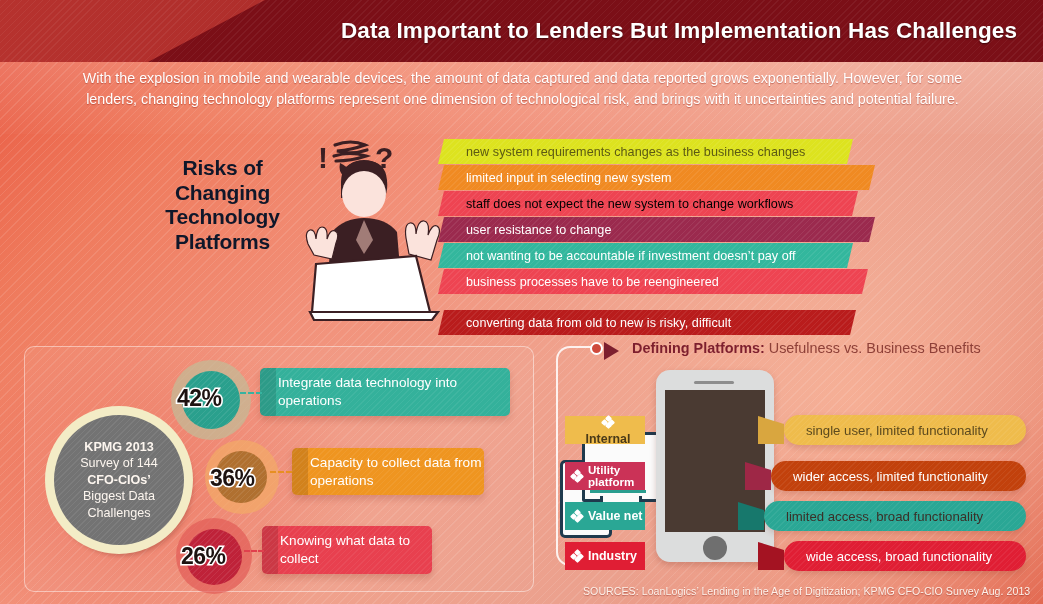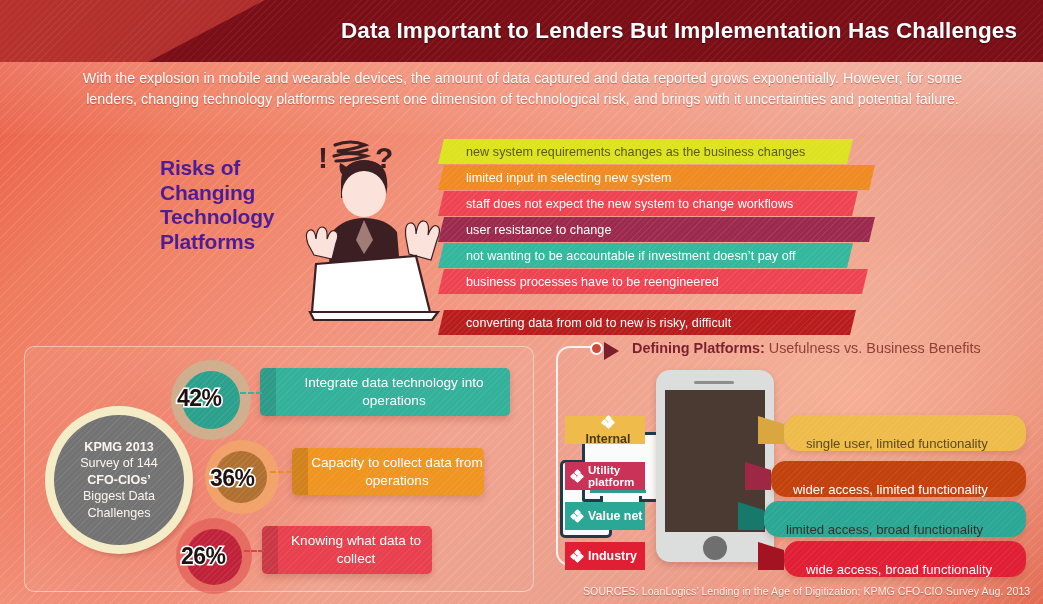--- a/index.html
+++ b/index.html
@@ -69,21 +69,21 @@
   }
   .intro{
     position:absolute;left:70px;top:68px;width:905px;
     text-align:center;color:#ffffff;font-size:14.3px;line-height:21px;
     text-shadow:0 1px 1px rgba(140,30,20,.45);
   }
 
   
   .risks-title{
     position:absolute;left:160px;top:156px;width:125px;
-    text-align:left;color:#4c1d95;
+    text-align:center;color:#0f172a;
     font-size:21px;font-weight:bold;line-height:24.5px;
     letter-spacing:-.2px;
   }
 
   
   .character{position:absolute;left:280px;top:136px;width:180px;height:190px;}
 
   
   .risk-bars{position:absolute;left:438px;top:139px;width:450px;height:184px;}
   .rbar{
@@ -150,21 +150,20 @@
     font-size:23px;font-weight:bold;color:#1d1210;letter-spacing:-.5px;
     -webkit-text-stroke:3.2px #ffffff;
     paint-order:stroke fill;
   }
   .statbox{
     position:absolute;border-radius:5px;overflow:hidden;
     display:flex;align-items:center;
     box-sizing:border-box;padding-left:18px;
     color:#ffffff;font-size:13.6px;line-height:18px;
     box-shadow:0 4px 7px rgba(130,45,30,.22);
-    text-align:center;
   }
   .statbox .inner-dark{
     position:absolute;left:0;top:0;bottom:0;width:16px;
     background:rgba(0,0,0,.12);
   }
   .statbox .stripe{
     position:absolute;inset:0;
     background-image:repeating-linear-gradient(135deg,
       rgba(255,255,255,.06) 0px, rgba(255,255,255,.06) 1px,
       rgba(255,255,255,0) 1px, rgba(255,255,255,0) 4px);
@@ -232,22 +231,22 @@
     position:absolute;height:28px;width:80px;left:9px;
     display:flex;align-items:center;gap:5px;
     box-sizing:border-box;padding-left:6px;
     font-size:12.4px;font-weight:bold;z-index:8;
     line-height:12.5px;
   }
   .plat-tail{
     position:absolute;height:28px;width:26px;z-index:7;
   }
   .plat-bar{
-    position:absolute;height:36px;border-radius:15px;
-    display:flex;align-items:flex-end;box-sizing:border-box;padding-left:22px;
+    position:absolute;height:30px;border-radius:15px;
+    display:flex;align-items:center;box-sizing:border-box;padding-left:22px;
     font-size:13.2px;z-index:6;
     box-shadow:0 3px 6px rgba(130,50,35,.2);
   }
   .plat-bar .stripe{
     position:absolute;inset:0;border-radius:15px;
     background-image:repeating-linear-gradient(135deg,
       rgba(255,255,255,.06) 0px, rgba(255,255,255,.06) 1px,
       rgba(255,255,255,0) 1px, rgba(255,255,255,0) 4px);
   }
   .plat-bar span{position:relative;z-index:3;}
@@ -314,21 +313,21 @@
 
   <div class="risk-bars">
     <div class="rbar" style="top: 0px; width: 415px; background: rgb(221, 227, 31); color: rgb(92, 90, 20); clip-path: polygon(6px 0px, 100% 0px, calc(100% - 6px) 100%, 0px 100%);">
       <div class="stripe"></div>
       <span>new system requirements changes as the business changes</span>
     </div>
     <div class="rbar" style="top: 26px; width: 437px; background: rgb(240, 138, 34); color: rgb(255, 255, 255); clip-path: polygon(6px 0px, 100% 0px, calc(100% - 6px) 100%, 0px 100%);">
       <div class="stripe"></div>
       <span>limited input in selecting new system</span>
     </div>
-    <div class="rbar" style="top: 52px; width: 420px; background: rgb(238, 68, 82); color: #ffffff; clip-path: polygon(6px 0px, 100% 0px, calc(100% - 6px) 100%, 0px 100%);">
+    <div class="rbar" style="top: 52px; width: 420px; background: rgb(238, 68, 82); color: #000000; clip-path: polygon(6px 0px, 100% 0px, calc(100% - 6px) 100%, 0px 100%);">
       <div class="stripe"></div>
       <span>staff does not expect the new system to change workflows</span>
     </div>
     <div class="rbar" style="top: 78px; width: 437px; background: rgb(155, 42, 78); color: rgb(255, 255, 255); clip-path: polygon(6px 0px, 100% 0px, calc(100% - 6px) 100%, 0px 100%);">
       <div class="stripe"></div>
       <span>user resistance to change</span>
     </div>
     <div class="rbar" style="top: 104px; width: 415px; background: rgb(51, 183, 157); color: rgb(255, 255, 255); clip-path: polygon(6px 0px, 100% 0px, calc(100% - 6px) 100%, 0px 100%);">
       <div class="stripe"></div>
       <span>not wanting to be accountable if investment doesn’t pay off</span>

